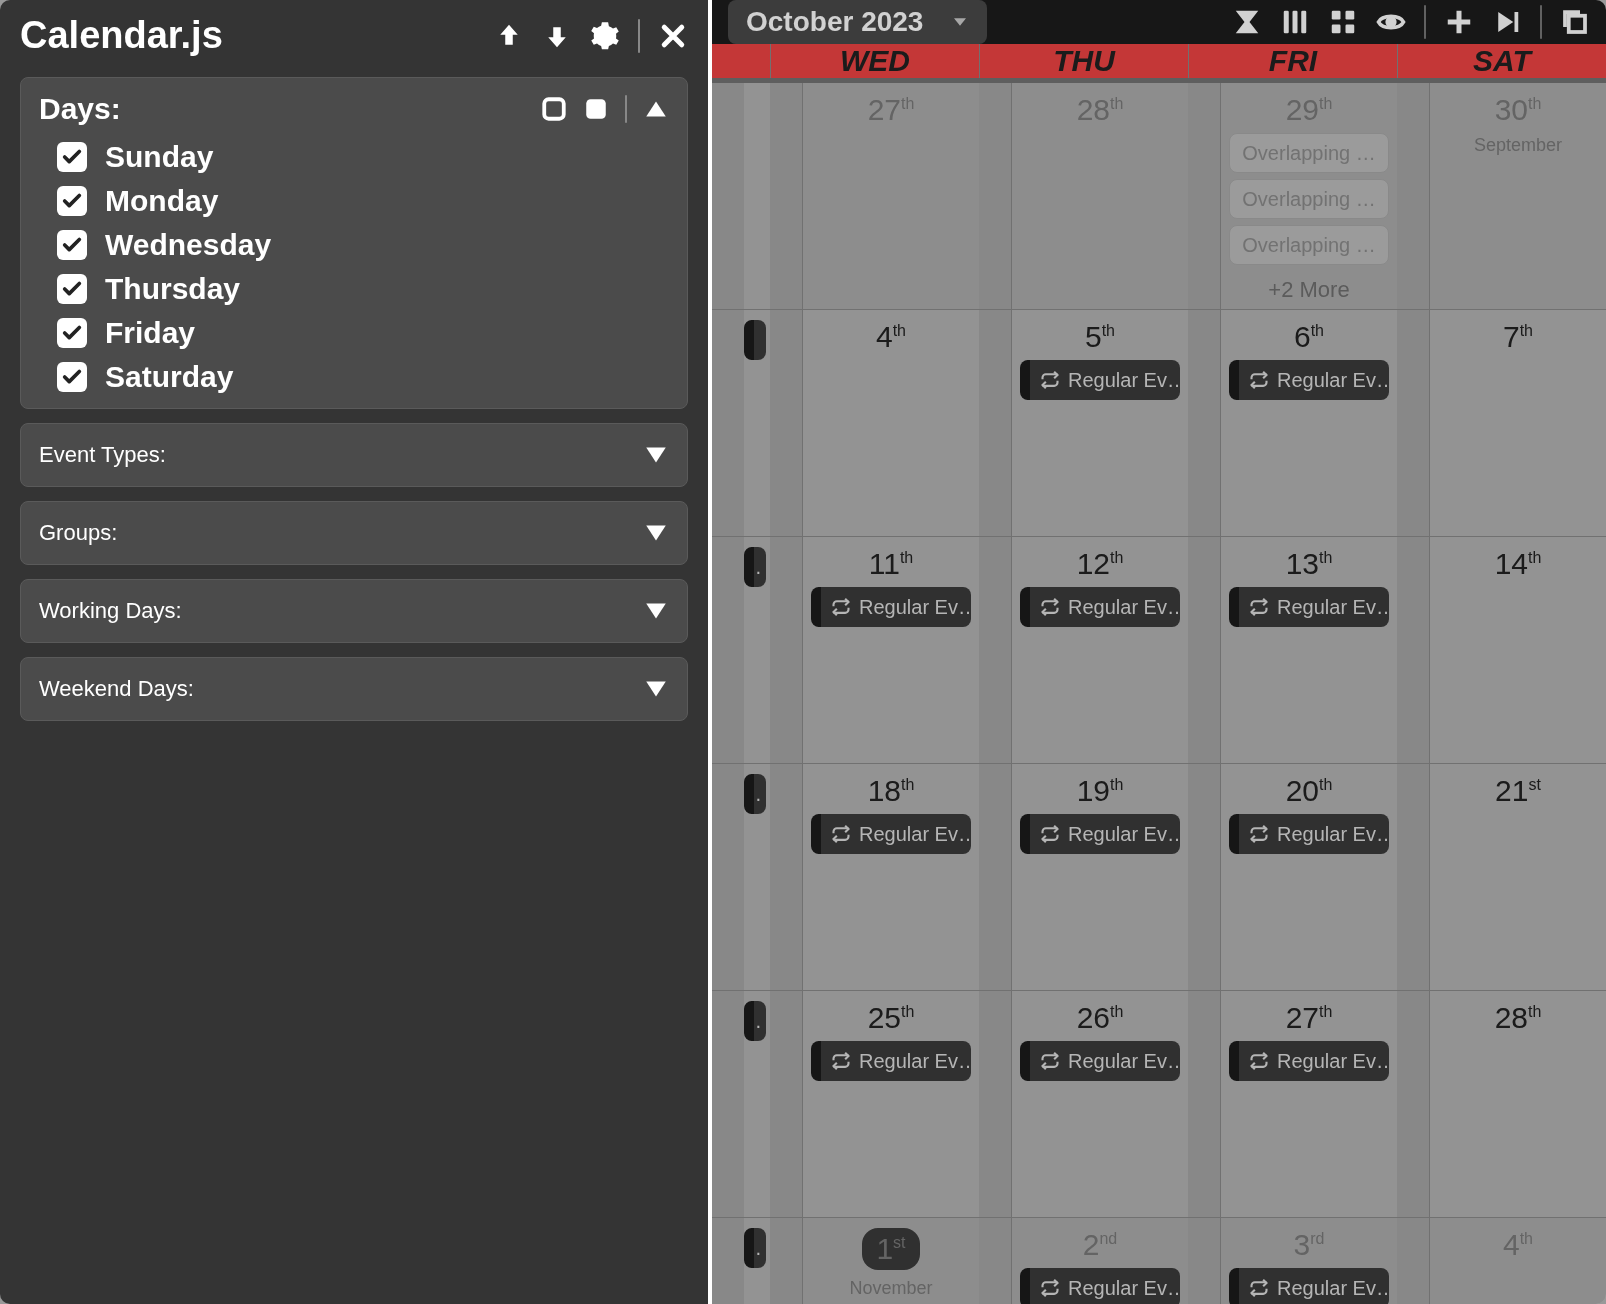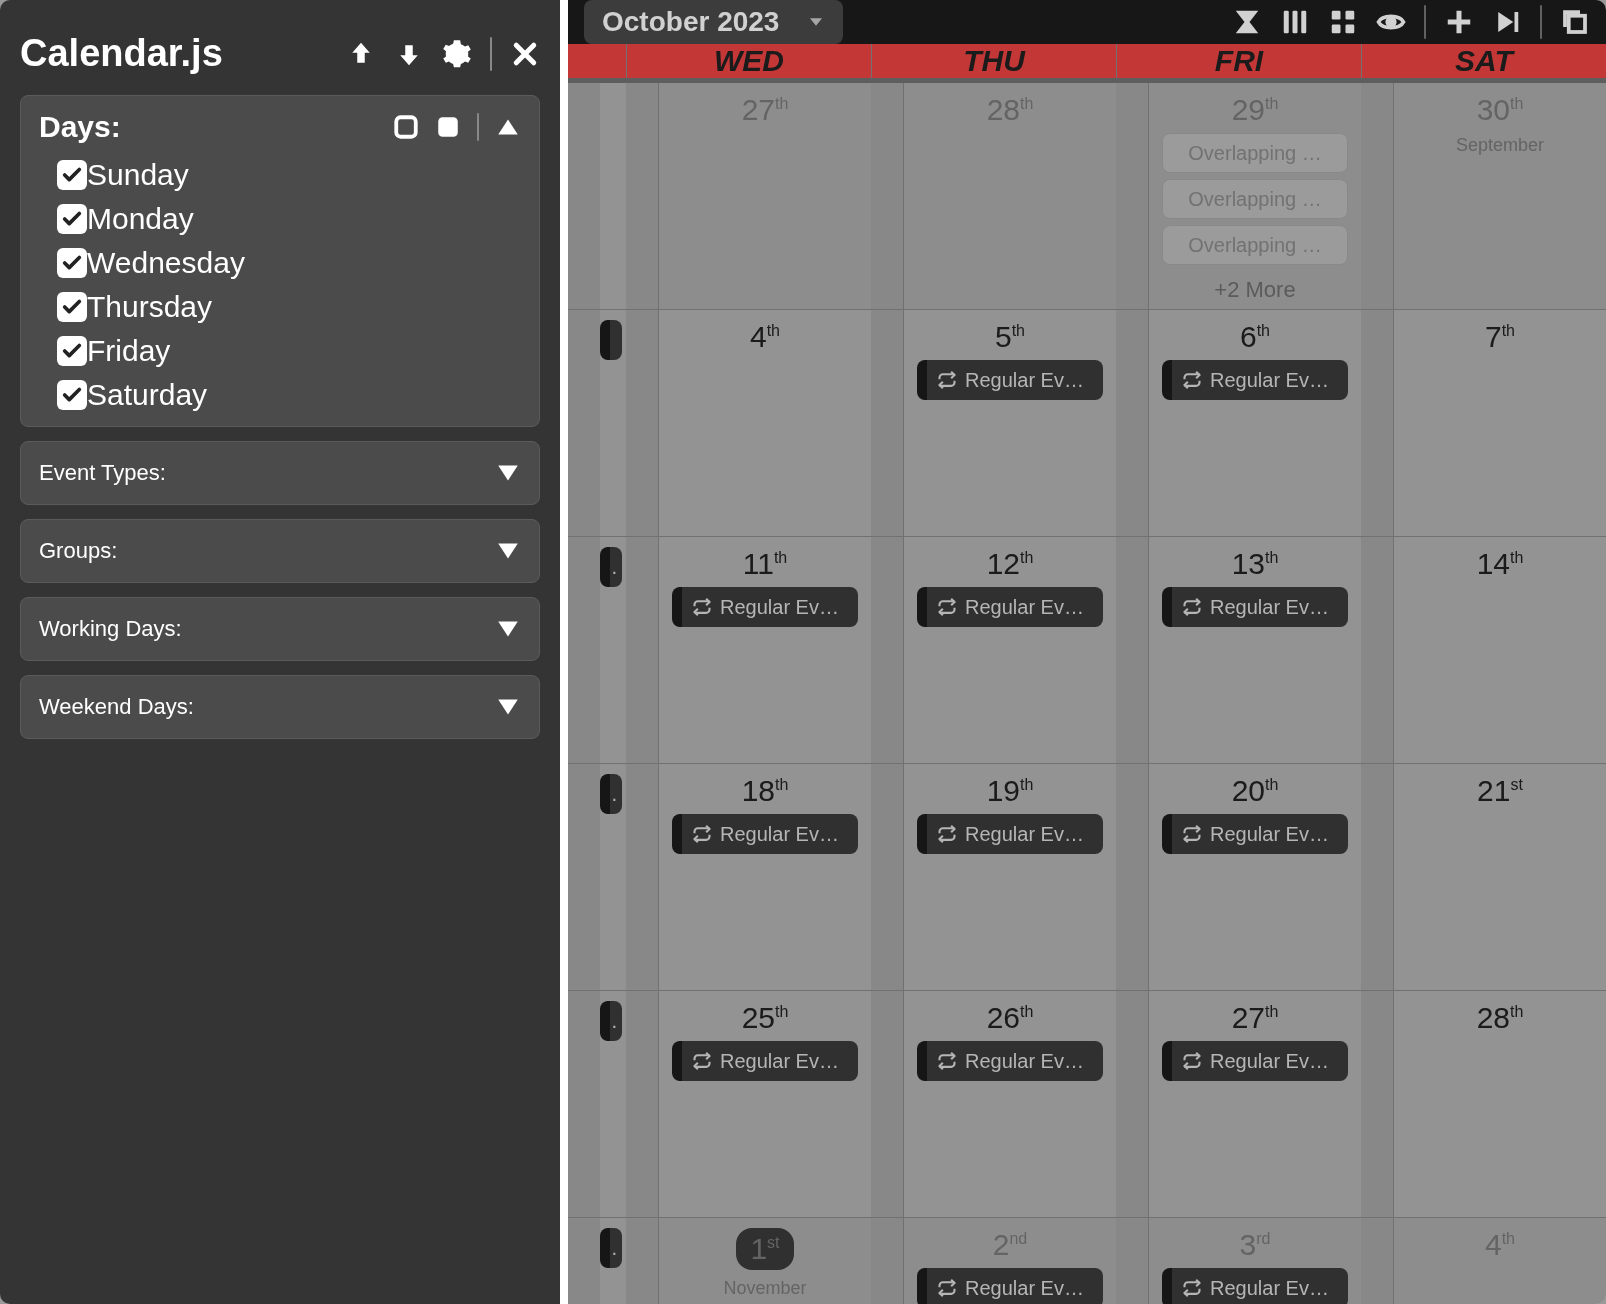--- a/index.html
+++ b/index.html
@@ -2,41 +2,41 @@
 <html><head>
 <meta charset="utf-8">
 <style>
   * { box-sizing: border-box; margin: 0; padding: 0; }
   html, body { width: 1606px; height: 1304px; font-family: -apple-system, "Segoe UI", Helvetica, Arial, sans-serif; background:#999; }
   .app {
     display:flex; width:1606px; height:1304px; background:#999; border-radius:10px; overflow:hidden;
   }
   
   .sidebar {
-    width: 568px; height:100%; background:#343434; color:#eee;
-    border-right: 8px solid #ffffff;
+    width: 712px; height:100%; background:#343434; color:#eee;
+    border-right: 4px solid #ffffff;
     display:flex; flex-direction:column;
-    padding: 32px 20px;
+    padding: 14px 20px;
   }
   .sb-header { display:flex; align-items:center; justify-content:space-between; margin-bottom:20px; }
   .sb-title { font-size:38px; font-weight:700; color:#fff; }
   .sb-header-icons { display:flex; align-items:center; gap:18px; }
   .sb-header-icons .divider { width:2px; height:34px; background:#888; border-radius:2px; }
   .icon-btn { color:#fff; display:inline-flex; align-items:center; justify-content:center; cursor:pointer; }
   
   .panel {
     background:#4b4b4b; border:1px solid #5a5a5a; border-radius:8px;
     padding:14px 18px; margin-bottom:14px;
   }
   .panel-header { display:flex; align-items:center; justify-content:space-between; }
   .panel-title { font-size:30px; font-weight:600; color:#fff; }
   .panel-icons { display:flex; align-items:center; gap:16px; }
   .panel-icons .divider { width:2px; height:28px; background:#888; border-radius:2px; }
   .day-list { margin-top:14px; padding-left:18px; display:flex; flex-direction:column; gap:10px; }
-  .day-row { display:flex; align-items:center; font-size:30px; color:#fff; }
+  .day-row { display:flex; align-items:center; gap:18px; font-size:30px; color:#fff;font-weight:bold; }
   .chk {
     width:30px; height:30px; border-radius:6px; background:#fff; display:inline-flex; align-items:center; justify-content:center;
   }
   .chk svg { width:22px; height:22px; }
   
   .panel.collapsed { padding:18px 18px; }
   .panel.collapsed .panel-title { font-size:22px; font-weight:400; }
 
   
   .calendar { flex:1; height:100%; position:relative; background:#a6a6a6; display:flex; flex-direction:column; }

